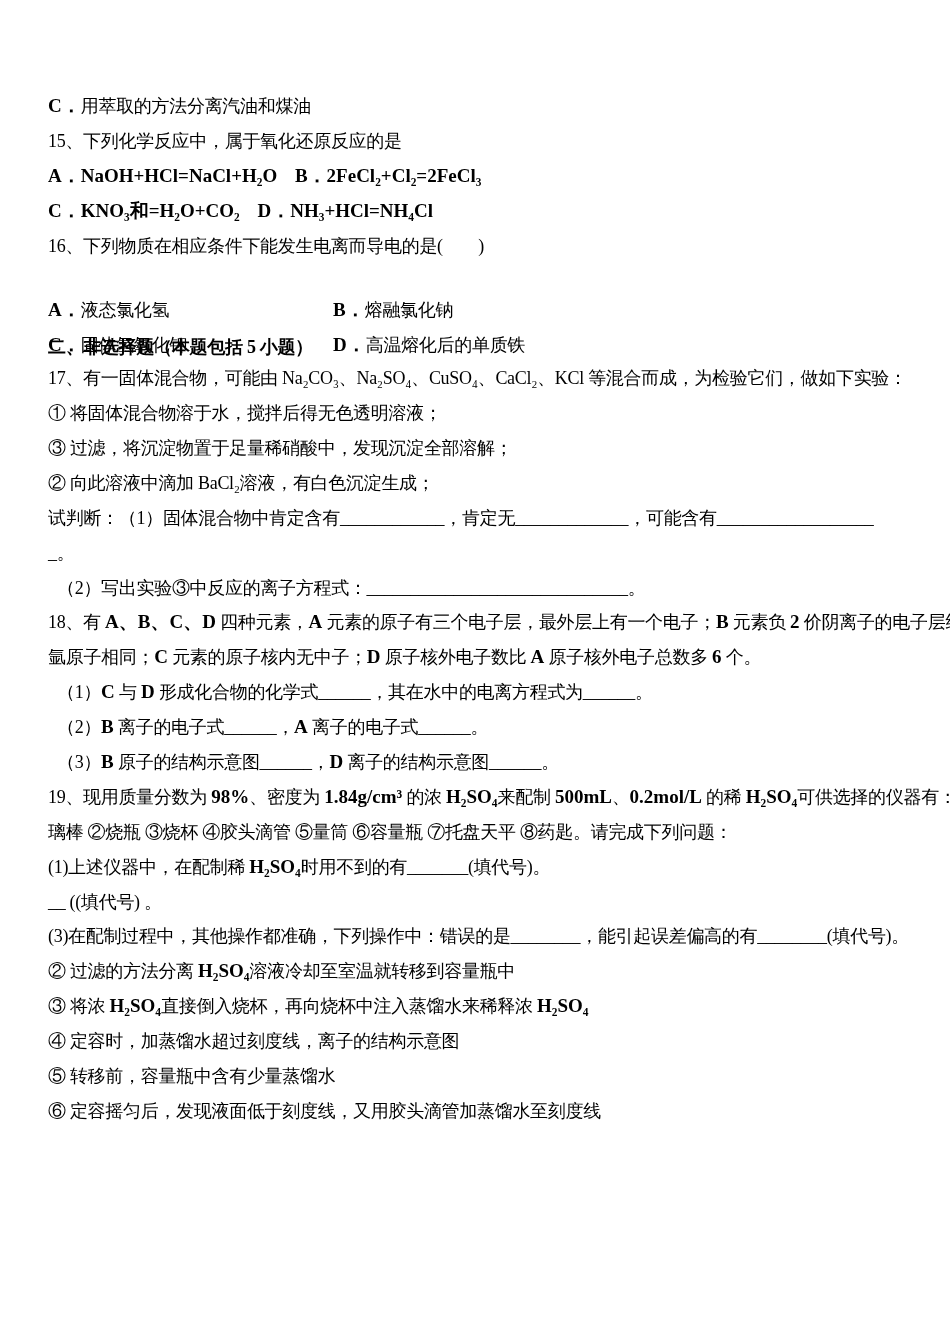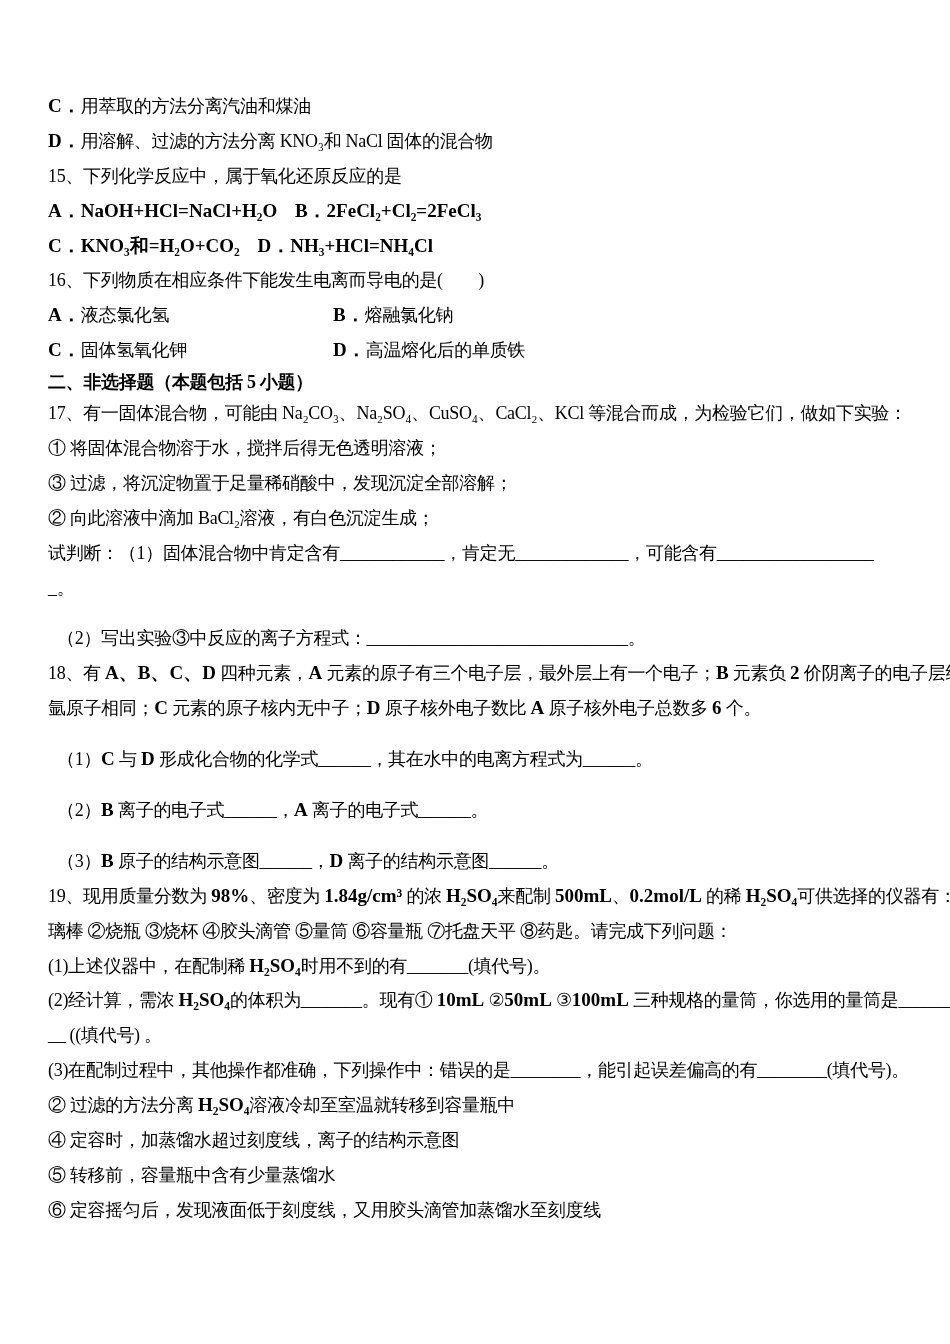--- a/index.html
+++ b/index.html
@@ -15,37 +15,36 @@
     color:#000000;
     overflow:hidden;
   }
   .line{
     height:34.9px;
     line-height:34.9px;
     white-space:nowrap;
     letter-spacing:-0.3px;
   }
   .line.section-header{height:28px;line-height:28px;font-weight:bold;}
-  .line.indent{padding-left:9px;margin-top:16px;}
+  .line.indent{padding-left:9px;}
   .col{display:inline-block;}
-  .col0{width:285px;}
+  .col0{width:285px;margin-top:30px;}
   .bold{
     font-weight:700;
     font-size:19px;
     letter-spacing:0;
     font-family:"Liberation Serif","DejaVu Serif",serif;
   }
 </style>
 </head>
 <body>
 
 <div class="page">
   <div>
       <div class="line"><span class="bold">C．</span><span>用萃取的方法分离汽油和煤油</span></div>
-      <div class="line"><span class="bold">D．</span><span>用溶解、过滤的方法分离 KNO₃和 NaCl 固体的混合物</span></div>
       <div class="line"><span>15、下列化学反应中，属于氧化还原反应的是</span></div>
       <div class="line"><span class="bold">A．NaOH+HCl=NaCl+H₂O</span><span>　</span><span class="bold">B．2FeCl₂+Cl₂=2FeCl₃</span></div>
       <div class="line"><span class="bold">C．KNO₃和=H₂O+CO₂</span><span>　</span><span class="bold">D．NH₃+HCl=NH₄Cl</span></div>
       <div class="line"><span>16、下列物质在相应条件下能发生电离而导电的是(　　)</span></div>
       <div class="line"><span class="col col0"><span class="bold">A．</span><span>液态氯化氢</span></span><span class="col col1"><span class="bold">B．</span><span>熔融氯化钠</span></span></div>
       <div class="line"><span class="col col0"><span class="bold">C．</span><span>固体氢氧化钾</span></span><span class="col col1"><span class="bold">D．</span><span>高温熔化后的单质铁</span></span></div>
       <div class="line section-header"><span>二、非选择题（本题包括 5 小题）</span></div>
       <div class="line"><span>17、有一固体混合物，可能由 Na₂CO₃、Na₂SO₄、CuSO₄、CaCl₂、KCl 等混合而成，为检验它们，做如下实验：</span></div>
       <div class="line"><span>① 将固体混合物溶于水，搅拌后得无色透明溶液；</span></div>
       <div class="line"><span>③ 过滤，将沉淀物置于足量稀硝酸中，发现沉淀全部溶解；</span></div>
@@ -54,21 +53,21 @@
       <div class="line"><span>_。</span></div>
       <div class="line indent"><span>（2）写出实验③中反应的离子方程式：</span><span>______________________________</span><span>。</span></div>
       <div class="line"><span>18、有 </span><span class="bold">A、B、C、D</span><span> 四种元素，</span><span class="bold">A</span><span> 元素的原子有三个电子层，最外层上有一个电子；</span><span class="bold">B</span><span> 元素负 </span><span class="bold">2</span><span> 价阴离子的电子层结构与</span></div>
       <div class="line"><span>氩原子相同；</span><span class="bold">C</span><span> 元素的原子核内无中子；</span><span class="bold">D</span><span> 原子核外电子数比 </span><span class="bold">A</span><span> 原子核外电子总数多 </span><span class="bold">6</span><span> 个。</span></div>
       <div class="line indent"><span>（1）</span><span class="bold">C</span><span> 与 </span><span class="bold">D</span><span> 形成化合物的化学式</span><span>______</span><span>，其在水中的电离方程式为</span><span>______</span><span>。</span></div>
       <div class="line indent"><span>（2）</span><span class="bold">B</span><span> 离子的电子式</span><span>______</span><span>，</span><span class="bold">A</span><span> 离子的电子式</span><span>______</span><span>。</span></div>
       <div class="line indent"><span>（3）</span><span class="bold">B</span><span> 原子的结构示意图</span><span>______</span><span>，</span><span class="bold">D</span><span> 离子的结构示意图</span><span>______</span><span>。</span></div>
       <div class="line"><span>19、现用质量分数为 </span><span class="bold">98%</span><span>、密度为 </span><span class="bold">1.84g/cm³</span><span> 的浓 </span><span class="bold">H₂SO₄</span><span>来配制 </span><span class="bold">500mL</span><span>、</span><span class="bold">0.2mol/L</span><span> 的稀 </span><span class="bold">H₂SO₄</span><span>可供选择的仪器有：①玻</span></div>
       <div class="line"><span>璃棒 ②烧瓶 ③烧杯 ④胶头滴管 ⑤量筒 ⑥容量瓶 ⑦托盘天平 ⑧药匙。请完成下列问题：</span></div>
       <div class="line"><span>(1)上述仪器中，在配制稀 </span><span class="bold">H₂SO₄</span><span>时用不到的有</span><span>_______</span><span>(填代号)。</span></div>
-      <div class="line"><span>(2)经计算，需浓 </span><span class="bold">H₂SO₄</span><span>的体积为</span><span>_______</span><span>。现有① </span><span class="bold">10mL</span><span> ②</span><span class="bold">50mL</span><span> ③</span><span class="bold">100mL</span><span> 三种规格的量筒，你选用的量筒是</span><span>______</span></div>
       <div class="line"><span>__ ((填代号) 。</span></div>
       <div class="line"><span>(3)在配制过程中，其他操作都准确，下列操作中：错误的是</span><span>________</span><span>，能引起误差偏高的有</span><span>________</span><span>(填代号)。</span></div>
       <div class="line"><span>② 过滤的方法分离 </span><span class="bold">H₂SO₄</span><span>溶液冷却至室温就转移到容量瓶中</span></div>
+      <div class="line"><span>③ 将浓 </span><span class="bold">H₂SO₄</span><span>直接倒入烧杯，再向烧杯中注入蒸馏水来稀释浓 </span><span class="bold">H₂SO₄</span></div>
       <div class="line"><span>④ 定容时，加蒸馏水超过刻度线，离子的结构示意图</span></div>
       <div class="line"><span>⑤ 转移前，容量瓶中含有少量蒸馏水</span></div>
       <div class="line"><span>⑥ 定容摇匀后，发现液面低于刻度线，又用胶头滴管加蒸馏水至刻度线</span></div>
     </div>
 </div>
 
 </body></html>

